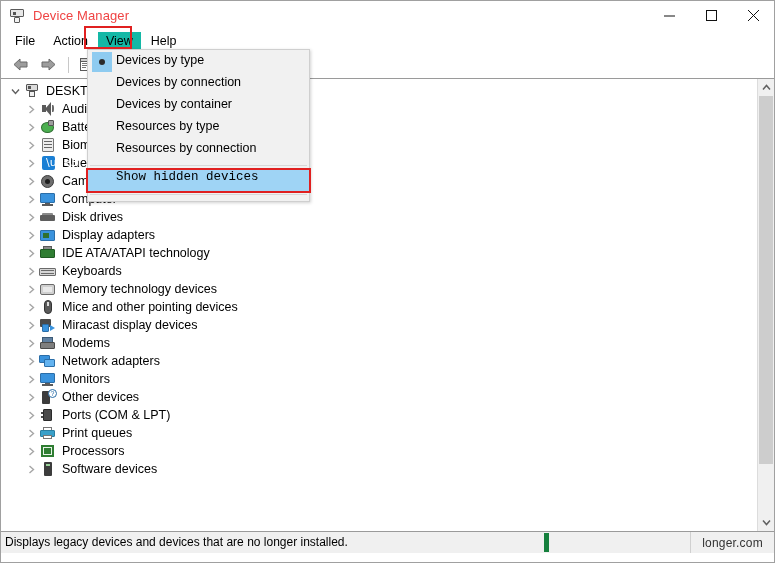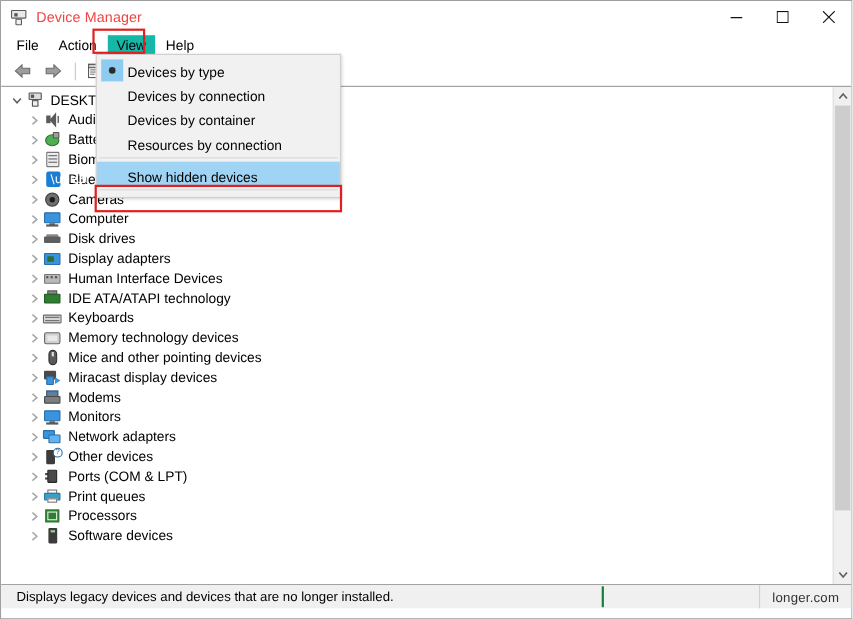--- a/index.html
+++ b/index.html
@@ -292,23 +292,23 @@
     height: 21px;
     background: #f0f0f0;
     display: flex;
     align-items: center;
     font-size: 12px;
     color: #000;
     position: relative;
   }
   #status-main {
     flex: 0 0 548px;
-    padding-left: 14px;
+    padding-left: 4px;
     line-height: 19px;
-    border-right: 2px solid #15803d;
+    border-right: 5px solid #15803d;
     overflow: hidden;
     white-space: nowrap;
   }
   #status-mid {
     flex: 0 0 142px;
     border-right: 1px solid #d0d0d0;
     height: 100%;
   }
   #status-wm {
     flex: 1 1 auto;
@@ -326,21 +326,21 @@
     width: 223px;
     background: #f1f1f1;
     border: 1px solid #cfcfcf;
     box-shadow: 1px 1px 3px rgba(0,0,0,0.18);
     z-index: 50;
     padding: 2px 0 3px 0;
   }
   .mrow {
     height: 22px;
     display: flex;
-    align-items: flex-end;
+    align-items: flex-start;
     font-size: 12.5px;
     color: #000;
     position: relative;
   }
   .mrow .gut {
     width: 28px;
     flex: 0 0 28px;
     display: flex; align-items: center; justify-content: center;
   }
   .mrow .mlabel {
@@ -351,20 +351,21 @@
     background: #8ecbf0;
     display: flex; align-items: center; justify-content: center;
   }
   .radio-dot {
     width: 6px; height: 6px;
     border-radius: 50%;
     background: #2b2b2b;
   }
   .mrow.sel {
     background: #9fd4f5;
+    font-family: Liberation Mono, monospace;
   }
   .msep {
     height: 1px;
     background: #d8d8d8;
     margin: 3px 2px 3px 2px;
   }
   
   #hidden-annot {
     position: absolute;
     left: 85px;
@@ -558,34 +559,20 @@
               <path d="M2.5 1 L6.5 4.5 L2.5 8" fill="none" stroke="#a6a6a6" stroke-width="1.4"></path>
             </svg>
           </div>
         <div class="ticon ic-display">
             <div class="ic card"></div>
             <div class="ic chip"></div>
           </div>
         <div class="tlabel">Display adapters</div>
       </div>
 
-      <div class="tree-row lvl1">
-        <div class="tw">
-            <svg width="9" height="9" viewBox="0 0 9 9">
-              <path d="M2.5 1 L6.5 4.5 L2.5 8" fill="none" stroke="#a6a6a6" stroke-width="1.4"></path>
-            </svg>
-          </div>
-        <div class="ticon ic-hid">
-            <div class="ic bar"></div>
-            <div class="ic k1"></div>
-            <div class="ic k2"></div>
-            <div class="ic k3"></div>
-          </div>
-        <div class="tlabel">Human Interface Devices</div>
-      </div>
 
       <div class="tree-row lvl1">
         <div class="tw">
             <svg width="9" height="9" viewBox="0 0 9 9">
               <path d="M2.5 1 L6.5 4.5 L2.5 8" fill="none" stroke="#a6a6a6" stroke-width="1.4"></path>
             </svg>
           </div>
         <div class="ticon ic-ide">
             <div class="ic c"></div>
             <div class="ic b"></div>
@@ -659,39 +646,39 @@
           </div>
         <div class="tlabel">Modems</div>
       </div>
 
       <div class="tree-row lvl1">
         <div class="tw">
             <svg width="9" height="9" viewBox="0 0 9 9">
               <path d="M2.5 1 L6.5 4.5 L2.5 8" fill="none" stroke="#a6a6a6" stroke-width="1.4"></path>
             </svg>
           </div>
+        <div class="ticon ic-net">
+            <div class="ic m1"></div>
+            <div class="ic m2"></div>
+          </div>
+        <div class="tlabel">Network adapters</div>
+      </div>
+
+      <div class="tree-row lvl1">
+        <div class="tw">
+            <svg width="9" height="9" viewBox="0 0 9 9">
+              <path d="M2.5 1 L6.5 4.5 L2.5 8" fill="none" stroke="#a6a6a6" stroke-width="1.4"></path>
+            </svg>
+          </div>
         <div class="ticon ic-mon">
             <div class="ic scr"></div>
             <div class="ic std"></div>
             <div class="ic bs"></div>
           </div>
         <div class="tlabel">Monitors</div>
-      </div>
-
-      <div class="tree-row lvl1">
-        <div class="tw">
-            <svg width="9" height="9" viewBox="0 0 9 9">
-              <path d="M2.5 1 L6.5 4.5 L2.5 8" fill="none" stroke="#a6a6a6" stroke-width="1.4"></path>
-            </svg>
-          </div>
-        <div class="ticon ic-net">
-            <div class="ic m1"></div>
-            <div class="ic m2"></div>
-          </div>
-        <div class="tlabel">Network adapters</div>
       </div>
 
       <div class="tree-row lvl1">
         <div class="tw">
             <svg width="9" height="9" viewBox="0 0 9 9">
               <path d="M2.5 1 L6.5 4.5 L2.5 8" fill="none" stroke="#a6a6a6" stroke-width="1.4"></path>
             </svg>
           </div>
         <div class="ticon ic-other">
             <div class="ic b"></div>
@@ -796,20 +783,24 @@
     <div class="mrow">
       <div class="gut"></div>
       <div class="mlabel">Devices by connection</div>
     </div>
 
     <div class="mrow">
       <div class="gut"></div>
       <div class="mlabel">Devices by container</div>
     </div>
 
+    <div class="mrow">
+      <div class="gut"></div>
+      <div class="mlabel">Resources by type</div>
+    </div>
 
     <div class="mrow">
       <div class="gut"></div>
       <div class="mlabel">Resources by connection</div>
     </div>
 
     <div class="msep"></div>
 
     <div class="mrow sel">
       <div class="gut"></div>

